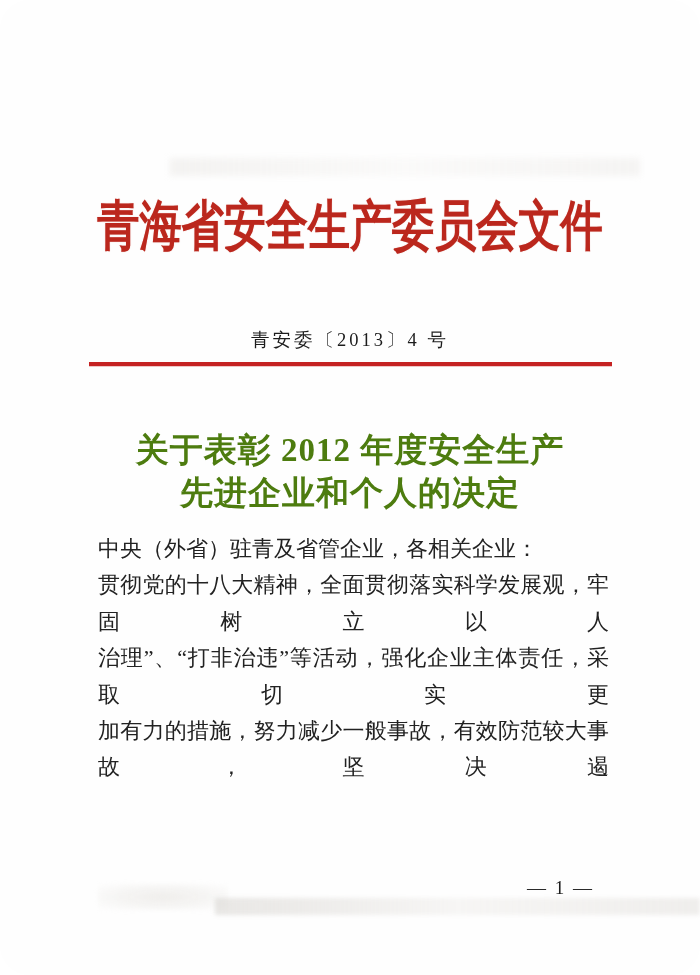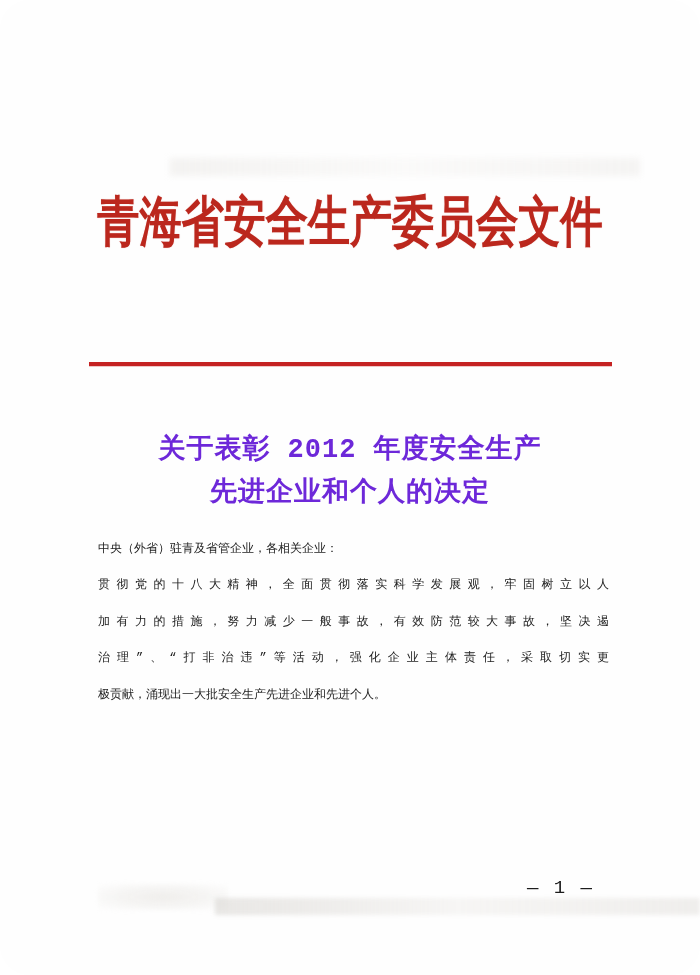--- a/index.html
+++ b/index.html
@@ -6,21 +6,21 @@
     margin: 0;
     padding: 0;
     background: #ffffff;
   }
   .page {
     position: relative;
     width: 700px;
     height: 975px;
     background: #fefefe;
     overflow: hidden;
-    font-family: Liberation Mono, monospace;
+    font-family: Liberation Serif, serif;
     color: var(--text, #222222);
     border-radius: 29px;
   }
   
   .org-title {
     position: absolute;
     top: 190px;
     left: 0;
     width: 100%;
     text-align: center;
@@ -54,33 +54,33 @@
     background: var(--rule-red, #c52222);
     box-shadow: 0 1px 0 rgba(197, 34, 34, 0.25);
   }
   
   .doc-title {
     position: absolute;
     top: 429px;
     left: 0;
     width: 100%;
     text-align: center;
-    font-size: 27px;
+    font-size: 33px;
     font-weight: bold;
     letter-spacing: 1px;
     line-height: 43px;
-    color: #6d28d9;
+    color: #4d7c0f;
   }
   
   .body-text {
     position: absolute;
     top: 531px;
     left: 98px;
     width: 511px;
-    font-size: 12px;
+    font-size: 22px;
     line-height: 36.4px;
     color: var(--text, #222222);
   }
   .line {
     text-align: justify;
     text-align-last: auto;
   }
   .line.just {
     text-align-last: justify;
   }
@@ -130,34 +130,34 @@
 </style>
 </head>
 <body>
 
 <div class="page">
 
   <div class="scan-band-top"></div>
 
   <div class="org-title">青海省安全生产委员会文件</div>
 
+  <div class="doc-number">青安委〔2013〕4 号</div>
 
   <div class="red-rule"></div>
 
   <div class="doc-title">
     <div>关于表彰 2012 年度安全生产</div>
     <div>先进企业和个人的决定</div>
   </div>
 
   <div class="body-text">
     <div class="line">中央（外省）驻青及省管企业，各相关企业：</div>
     <div class="line just">贯彻党的十八大精神，全面贯彻落实科学发展观，牢固树立以人</div>
+    <div class="line just">治理”、“打非治违”等活动，强化企业主体责任，采取切实更</div>
     <div class="line just">加有力的措施，努力减少一般事故，有效防范较大事故，坚决遏</div>
-    <div class="line just">治理”、“打非治违”等活动，强化企业主体责任，采取切实更</div>
-    <div class="line">极贡献，涌现出一大批安全生产先进企业和先进个人。</div>
   </div>
 
   <div class="page-number">— 1 —</div>
 
   <div class="scan-smudge"></div>
   <div class="scan-band-bottom"></div>
 
 </div>
 
 </body></html>

